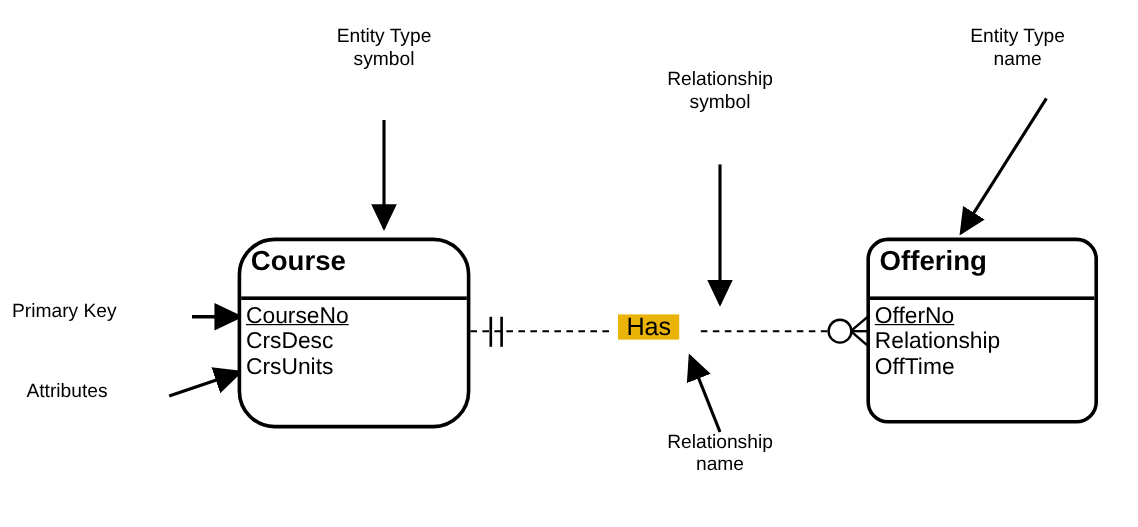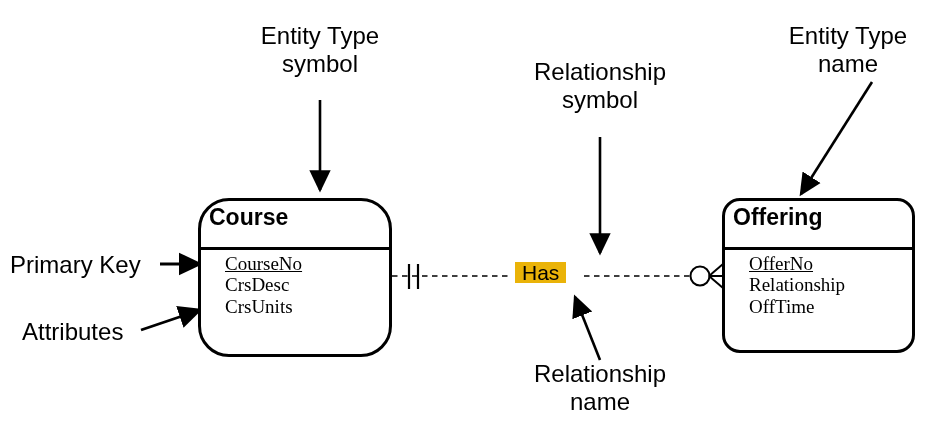--- a/index.html
+++ b/index.html
@@ -39,22 +39,21 @@
     box-sizing: border-box;
     font-size: 23px;
     font-weight: bold;
     padding: 4px 8px 6px 8px;
     line-height: 1.05;
     border-bottom: 3px solid #000000;
     white-space: nowrap;
   }
   .entity-attrs {
     box-sizing: border-box;
-    padding: 3px 8px 6px 24px;
-    font-family: Liberation Serif, serif;
+    padding: 3px 8px 6px 4px;
   }
   .attr {
     font-size: 19px;
     line-height: 1.12;
     white-space: nowrap;
   }
   .attr.pk {
     text-decoration: underline;
     text-underline-offset: 1px;
   }
@@ -65,21 +64,21 @@
     font-size: 21px;
     line-height: 1;
     background: #eab308;
     padding: 0 7px;
     white-space: nowrap;
   }
 
   
   .callout {
     position: absolute;
-    font-size: 24px;
+    font-size: 16px;
     line-height: 1.18;
     white-space: nowrap;
   }
   .callout.center { text-align: center; }
   .callout.left   { text-align: left; }
 </style>
 </head>
 <body>
 
 <div id="canvas">

